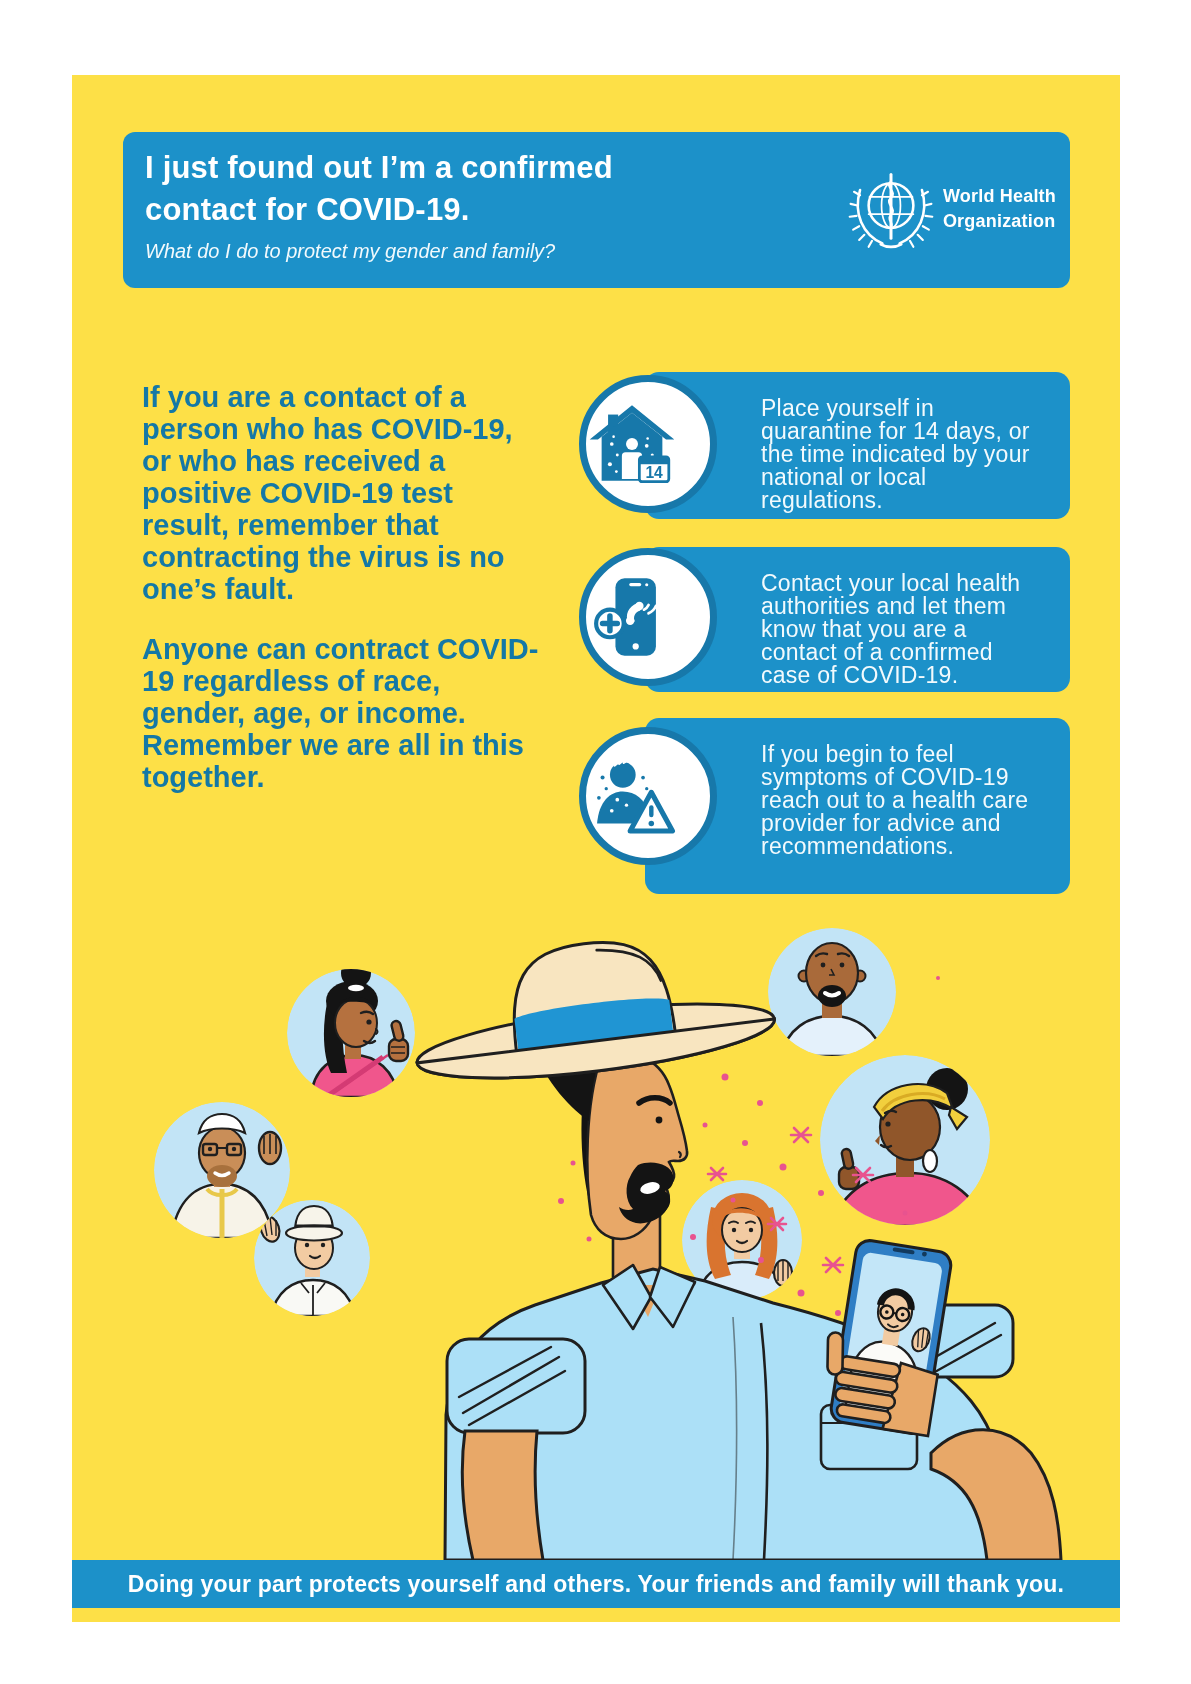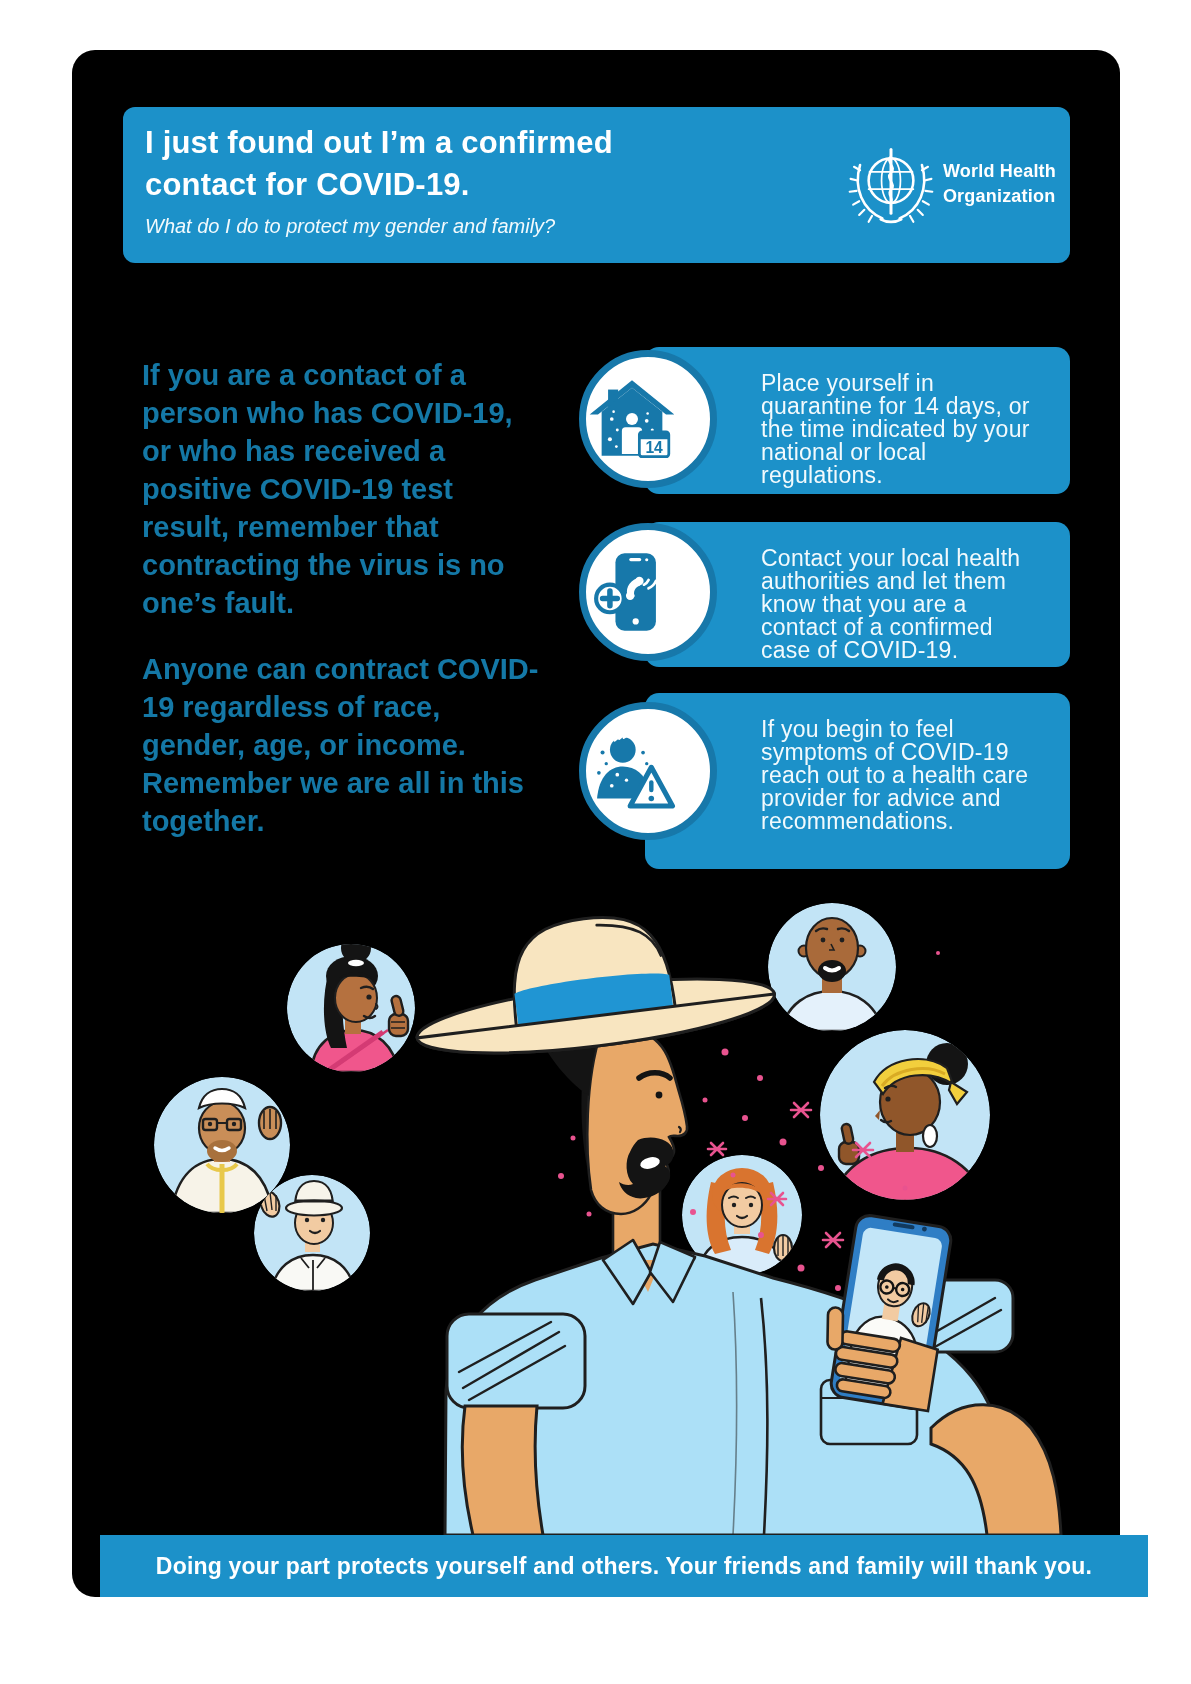--- a/index.html
+++ b/index.html
@@ -1,32 +1,32 @@
 <!DOCTYPE html>
 <html><head>
 <meta charset="utf-8">
 <style>
   html,body{margin:0;padding:0;}
   body{width:1191px;height:1684px;background:#ffffff;font-family:"Liberation Sans",sans-serif;position:relative;overflow:hidden;}
-  .content{position:absolute;left:72px;top:50px;width:1048px;height:1547px;background:#000000;border-radius:23px;}
+  .content{position:absolute;left:72px;top:75px;width:1048px;height:1547px;background:#fde047;}
   
   .header-box{position:absolute;left:51px;top:57px;width:947px;height:156px;background:#1c91c9;border-radius:12px;}
   .header-title{position:absolute;left:22px;top:15px;color:#ffffff;font-size:31px;font-weight:700;line-height:42px;letter-spacing:.2px;}
   .header-sub{position:absolute;left:22px;top:108px;color:#f2fafd;font-size:20px;font-style:italic;}
   .who-logo{position:absolute;right:14px;top:34px;display:flex;align-items:center;gap:9px;}
   .who-text{color:#ffffff;font-size:18px;font-weight:700;line-height:25px;letter-spacing:.2px;}
   
-  .intro{position:absolute;left:70px;top:306px;width:400px;color:#1478a6;font-size:29px;font-weight:700;line-height:38px;}
+  .intro{position:absolute;left:70px;top:306px;width:400px;color:#1478a6;font-size:29px;font-weight:700;line-height:32px;}
   .intro p{margin:0 0 28px 0;}
   
   .step-box{position:absolute;left:573px;width:425px;background:#1c91c9;border-radius:14px;color:#f2fafd;}
   .step-box p{margin:4px;padding:21px 18px 0 112px;font-size:23px;line-height:23px;letter-spacing:.25px;}
   .step-circle{position:absolute;left:507px;width:124px;height:124px;background:#ffffff;border:7px solid #1778aa;border-radius:50%;display:flex;align-items:center;}
   
-  .banner{position:absolute;left:0;top:1485px;width:1048px;height:62px;background:#1c91c9;display:flex;align-items:center;justify-content:center;z-index:5;margin-left:28px;}
+  .banner{position:absolute;left:0;top:1485px;width:1048px;height:48px;background:#1c91c9;display:flex;align-items:center;justify-content:center;z-index:5;}
   .banner div{color:#ffffff;font-size:23px;font-weight:700;letter-spacing:.2px;}
   .illu{position:absolute;left:61px;top:770px;width:960px;height:715px;}
 </style>
 </head>
 <body>
 
 <div class="content">
 
   <div class="header-box">
     <div class="header-title">

